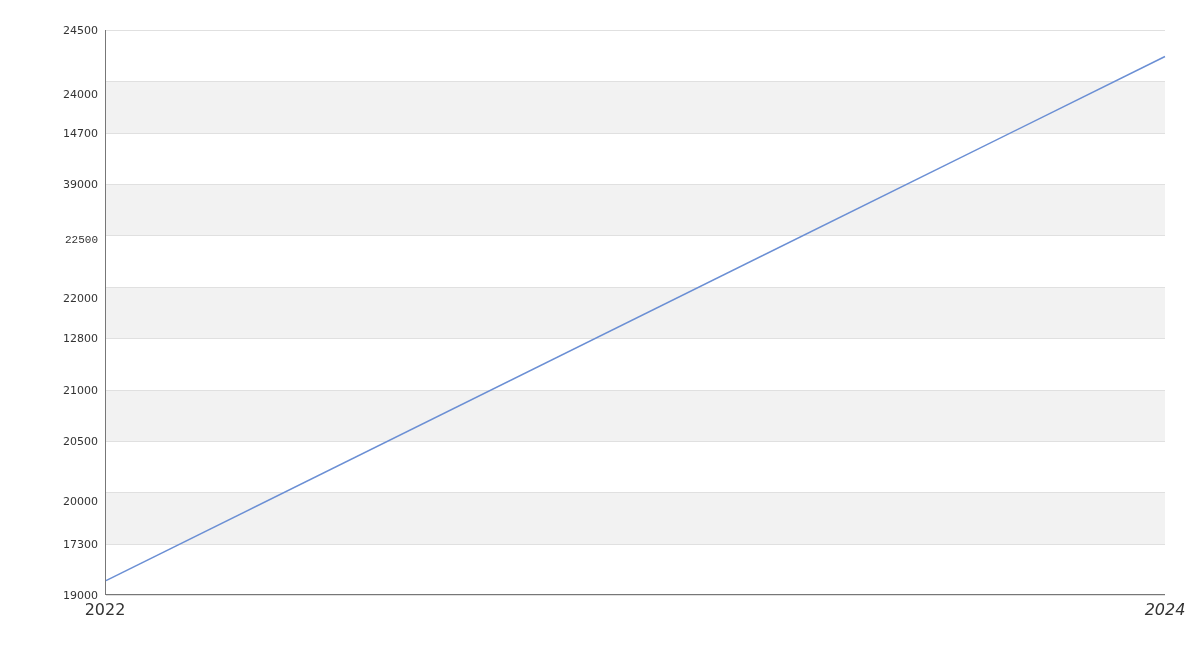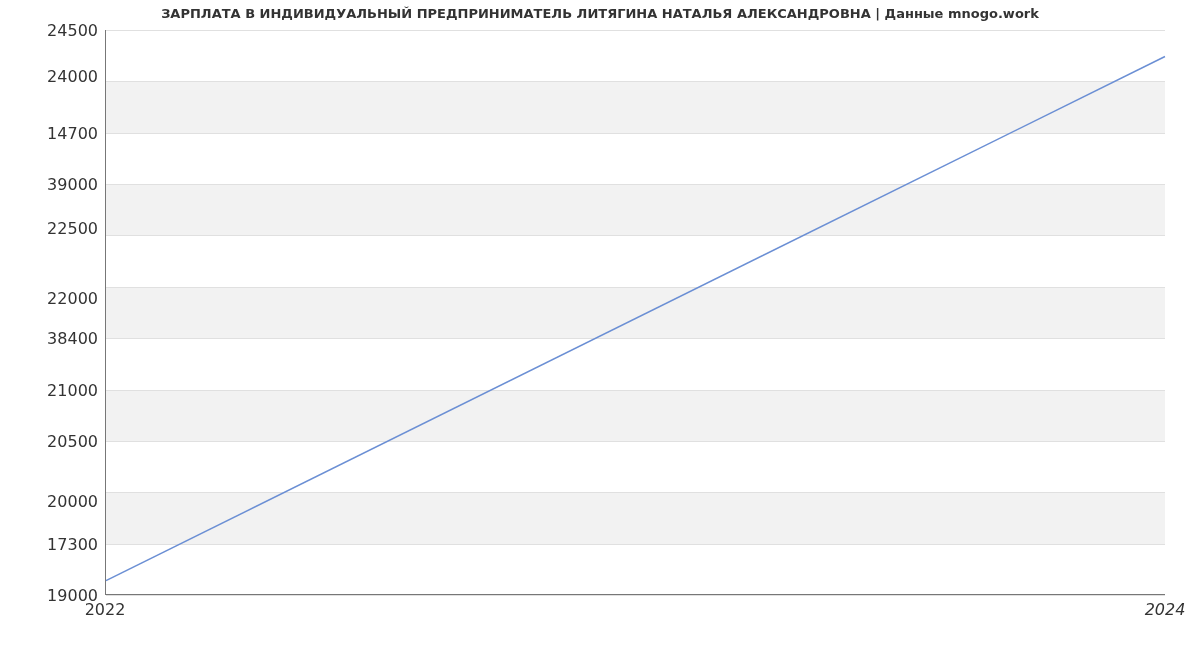--- a/index.html
+++ b/index.html
@@ -48,21 +48,21 @@
     left: 0;
     width: 100%;
     height: 1px;
     background: #e0e0e0;
   }
   .y-tick-label {
     position: absolute;
     right: 1102px; 
     width: 90px;
     text-align: right;
-    font-size: 16px;
+    font-size: 11px;
     color: #333;
     transform: translateY(-50%);
   }
   .x-tick-label {
     position: absolute;
     top: 600px;
     font-size: 16px;
     color: #333;
     transform: translateX(-50%);
   }
@@ -77,21 +77,20 @@
   .series-line {
     fill: none;
     stroke: #6b8fd4;
     stroke-width: 1.5;
   }
 </style>
 </head>
 <body>
 
 <div class="chart-wrap">
-  <div class="title">ЗАРПЛАТА В ИНДИВИДУАЛЬНЫЙ ПРЕДПРИНИМАТЕЛЬ ЛИТЯГИНА НАТАЛЬЯ АЛЕКСАНДРОВНА | Данные mnogo.work</div>
 
   <div class="plot">
       <div class="band" style="top: 51.3636px; height: 51.3636px;"></div>
       <div class="band" style="top: 154.091px; height: 51.3636px;"></div>
       <div class="band" style="top: 256.818px; height: 51.3636px;"></div>
       <div class="band" style="top: 359.545px; height: 51.3636px;"></div>
       <div class="band" style="top: 462.273px; height: 51.3636px;"></div>
 
     <div class="gridline" style="top: 565px;"></div>
       <div class="gridline" style="top: 513.636px;"></div>
@@ -111,22 +110,22 @@
   </div>
 
   <div></div>
 
   <div></div>
 <div class="y-tick-label" style="top: 595px;">19000</div>
     <div class="y-tick-label" style="top: 543.636px;">17300</div>
     <div class="y-tick-label" style="top: 501px;">20000</div>
     <div class="y-tick-label" style="top: 440.909px;">20500</div>
     <div class="y-tick-label" style="top: 389.545px;">21000</div>
-    <div class="y-tick-label" style="top: 338.182px;">38400</div>
+    <div class="y-tick-label" style="top: 338.182px;">12800</div>
     <div class="y-tick-label" style="top: 298px;">22000</div>
-    <div class="y-tick-label" style="top: 228px;">22500</div>
+    <div class="y-tick-label" style="top: 240px; font-family: Liberation Mono, monospace;">22500</div>
     <div class="y-tick-label" style="top: 184.091px;">39000</div>
     <div class="y-tick-label" style="top: 132.727px;">14700</div>
-    <div class="y-tick-label" style="top: 76px;">24000</div>
+    <div class="y-tick-label" style="top: 94px;">24000</div>
     <div class="y-tick-label" style="top: 30px;">24500</div>
     <div class="x-tick-label" style="left: 105px;">2022</div>
     <div class="x-tick-label" style="left: 1165px; font-style: italic;">2024</div>
   </div>
 
 </body></html>

